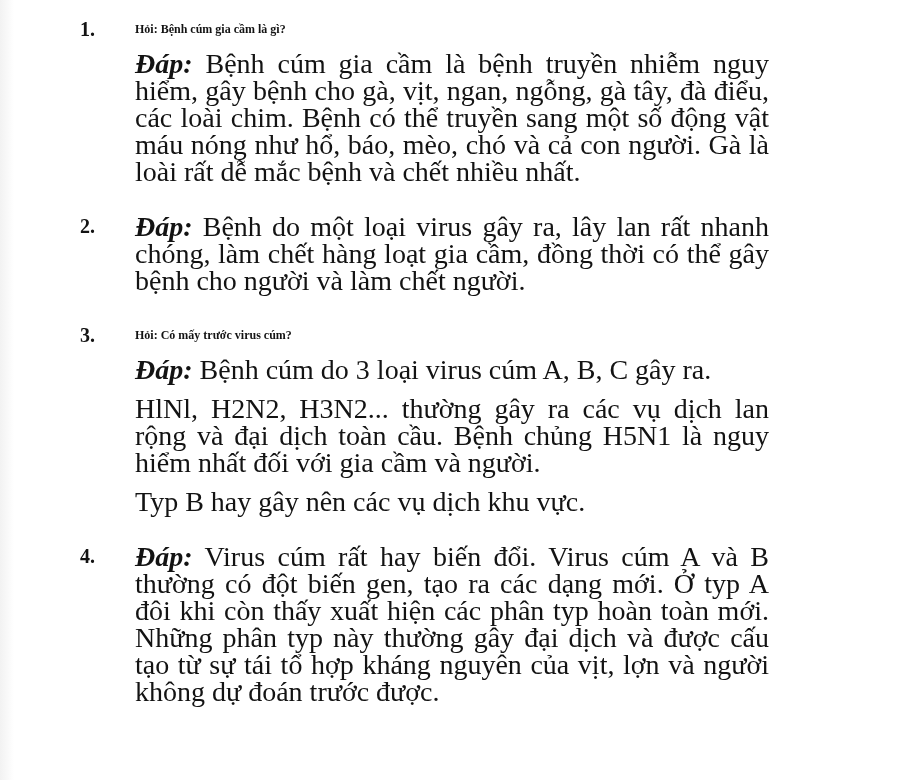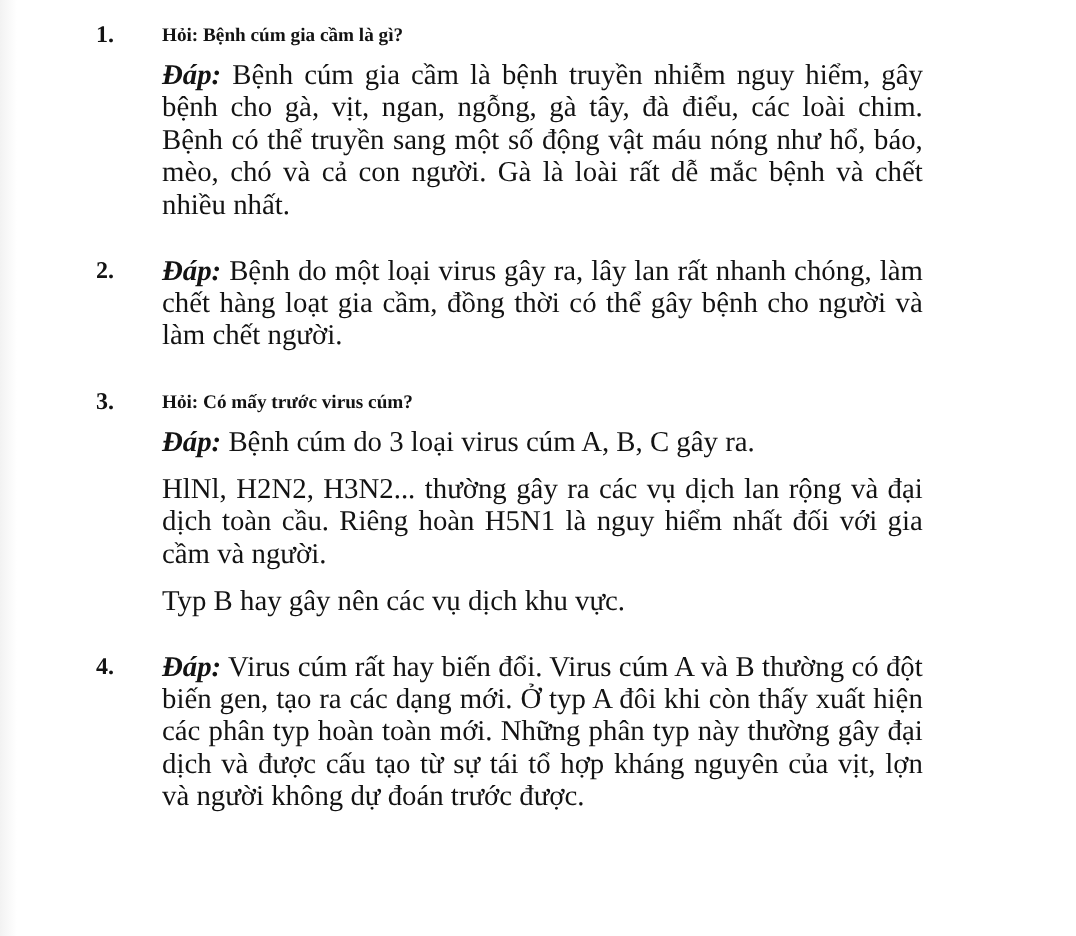--- a/index.html
+++ b/index.html
@@ -39,27 +39,27 @@
     font-weight: bold;
     font-size: 20px;
     line-height: 27px;
   }
   .qa-body {
     flex: 1 1 auto;
     min-width: 0;
   }
   .qa-question {
     margin: 0 0 7px 0;
-    font-size: 16px;
+    font-size: 12px;
     font-weight: bold;
     line-height: 27px;
   }
   .qa-paragraph {
     margin: 0 0 12px 0;
-    font-size: 24px;
+    font-size: 28px;
     line-height: 27px;
     text-align: justify;
   }
   .qa-paragraph:last-child {
     margin-bottom: 0;
   }
   .answer-label {
     font-weight: bold;
     font-style: italic;
   }
@@ -83,21 +83,21 @@
     <div class="qa-body">
       <p class="qa-paragraph"><span class="answer-label">Đáp:</span> <span>Bệnh do một loại virus gây ra, lây lan rất nhanh chóng, làm chết hàng loạt gia cầm, đồng thời có thể gây bệnh cho người và làm chết người.</span></p>
     </div>
   </div>
 
   <div class="qa-item">
     <div class="qa-number">3.</div>
     <div class="qa-body">
       <h3 class="qa-question">Hỏi: Có mấy trước virus cúm?</h3>
       <p class="qa-paragraph"><span class="answer-label">Đáp:</span> <span>Bệnh cúm do 3 loại virus cúm A, B, C gây ra.</span></p>
-      <p class="qa-paragraph">HlNl, H2N2, H3N2... thường gây ra các vụ dịch lan rộng và đại dịch toàn cầu. Riêng hoàn H5N1 là nguy hiểm nhất đối với gia cầm và người.</p>
+      <p class="qa-paragraph">HlNl, H2N2, H3N2... thường gây ra các vụ dịch lan rộng và đại dịch toàn cầu. Bệnh chủng H5N1 là nguy hiểm nhất đối với gia cầm và người.</p>
       <p class="qa-paragraph">Typ B hay gây nên các vụ dịch khu vực.</p>
     </div>
   </div>
 
   <div class="qa-item">
     <div class="qa-number">4.</div>
     <div class="qa-body">
       <p class="qa-paragraph"><span class="answer-label">Đáp:</span> <span>Virus cúm rất hay biến đổi. Virus cúm A và B thường có đột biến gen, tạo ra các dạng mới. Ở typ A đôi khi còn thấy xuất hiện các phân typ hoàn toàn mới. Những phân typ này thường gây đại dịch và được cấu tạo từ sự tái tổ hợp kháng nguyên của vịt, lợn và người không dự đoán trước được.</span></p>
     </div>
   </div>

